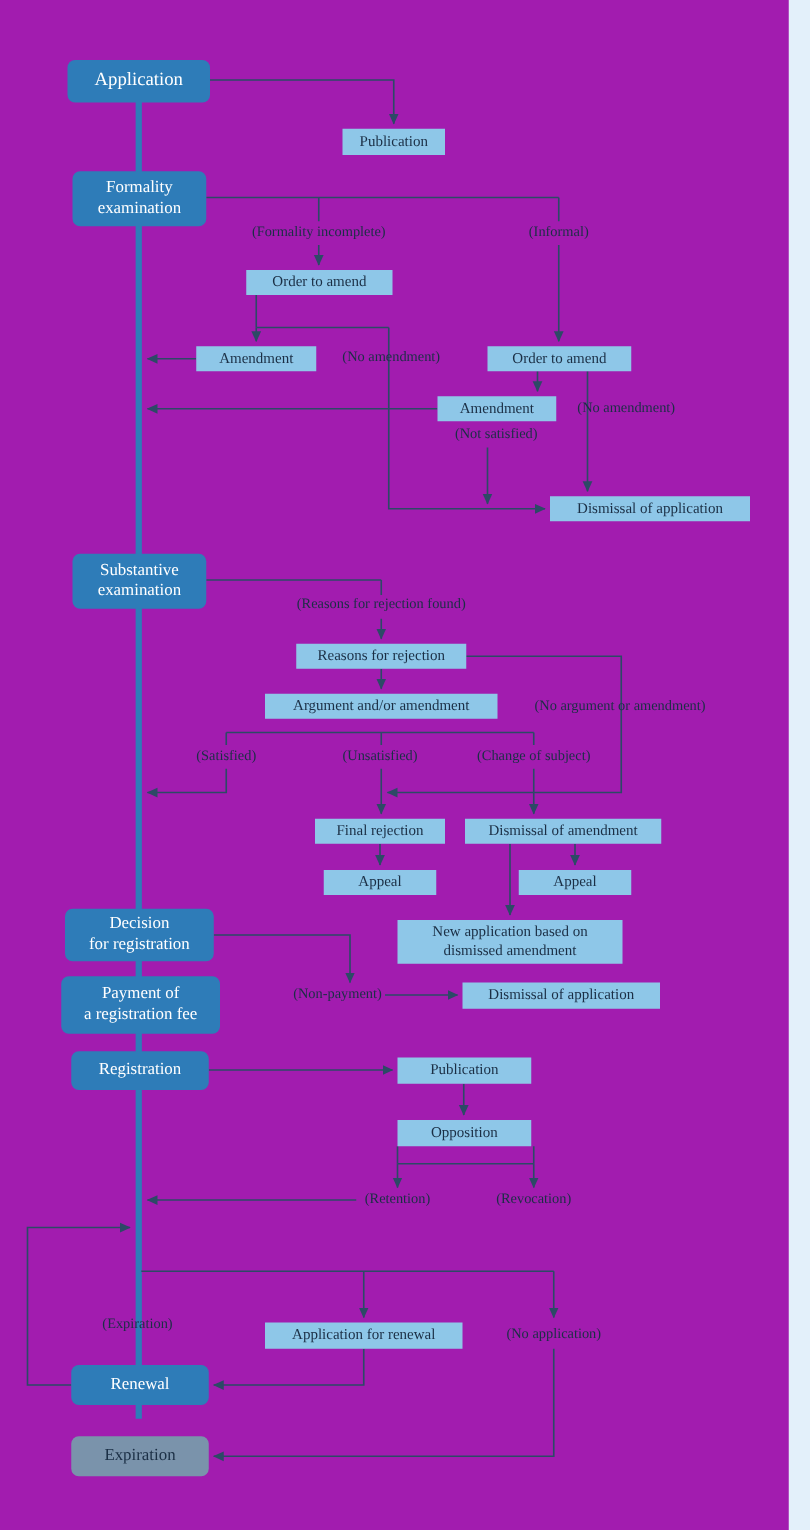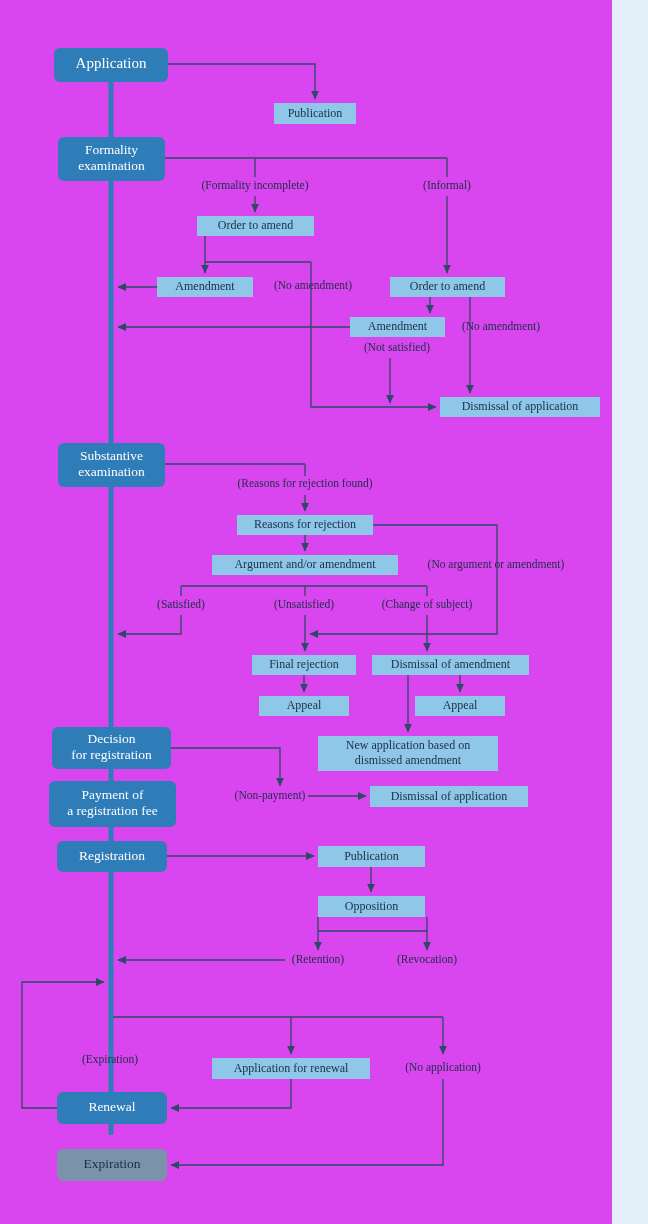--- a/index.html
+++ b/index.html
@@ -4,23 +4,24 @@
 <style>
   html, body {
     margin: 0;
     padding: 0;
     background: #e3f0fa;
   }
   #stage {
     position: relative;
     width: 612px;
     height: 1224px;
-    background: #d946ef;
+    background: #a21caf;
     overflow: hidden;
     font-family: "Liberation Serif", "DejaVu Serif", serif;
+    padding-left: 19px;
   }
   svg.layer {
     position: absolute;
     left: 0;
     top: 0;
     width: 648px;
     height: 1224px;
   }
   .node-text {
     fill: #ffffff;

